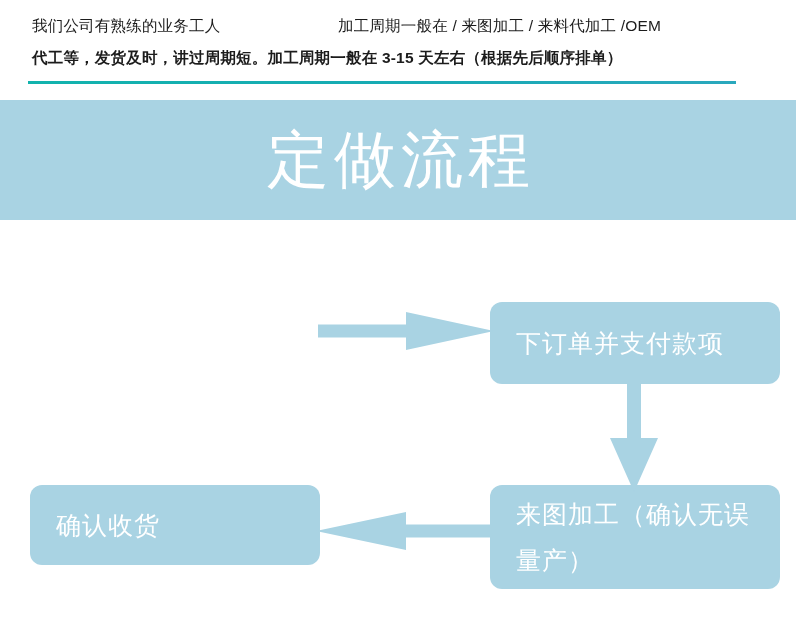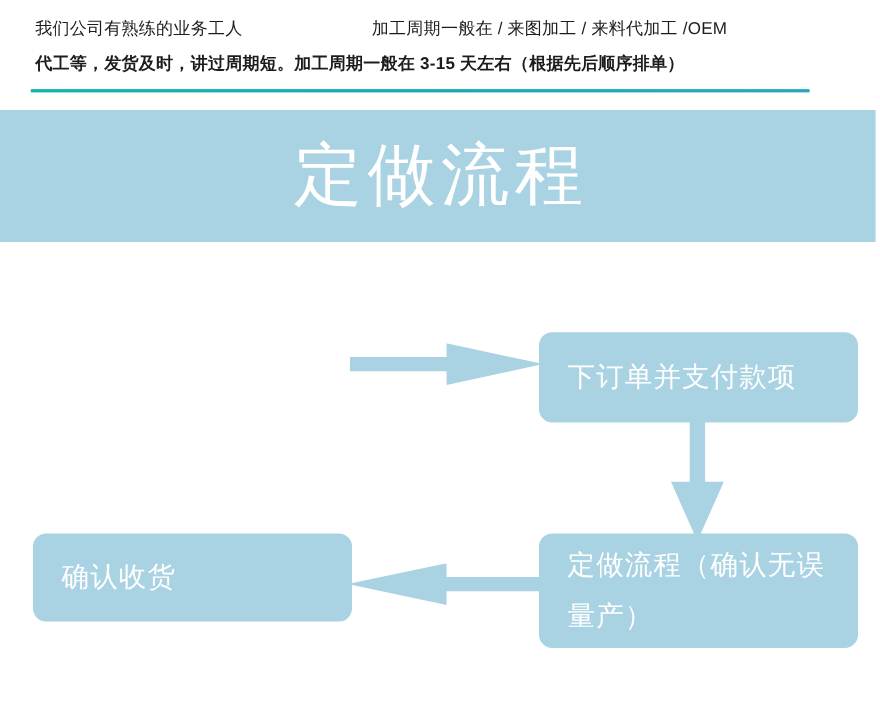--- a/index.html
+++ b/index.html
@@ -142,21 +142,21 @@
 </div>
 
 <div id="flowchart">
 
 
   <div class="flow-box" id="box-2">
     <span class="flow-label">下订单并支付款项</span>
   </div>
 
   <div class="flow-box" id="box-3">
-    <span class="flow-label">定做流程（确认无误量产）</span>
+    <span class="flow-label">来图加工（确认无误量产）</span>
   </div>
 
   <div class="flow-box" id="box-4">
     <span class="flow-label">确认收货</span>
   </div>
 
   <svg class="arrow" id="arrow-right" viewBox="0 0 176 38">
     <polygon points="0,12.5 88,12.5 88,0 176,19 88,38 88,25.5 0,25.5" fill="#a9d3e3"></polygon>
   </svg>
 

